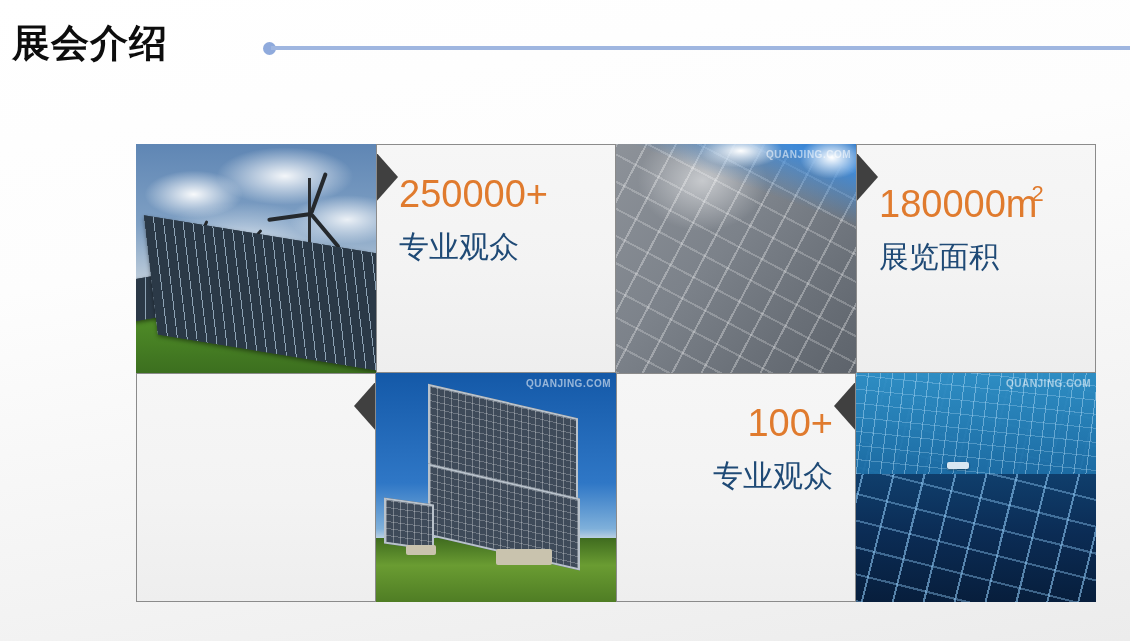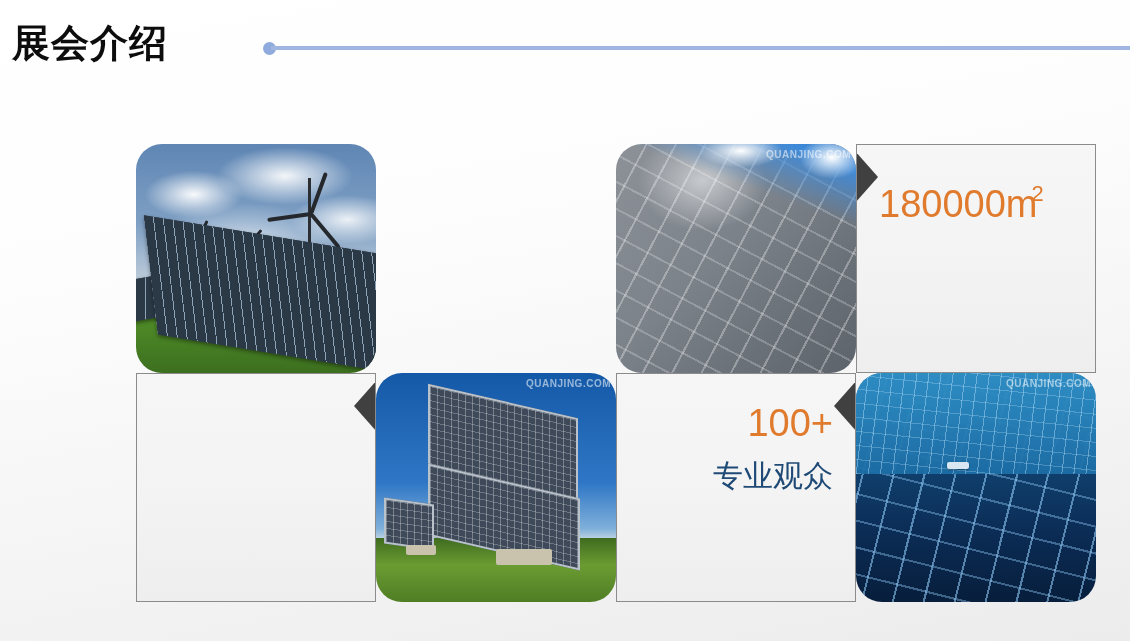--- a/index.html
+++ b/index.html
@@ -70,21 +70,20 @@
   .col-1 { left: 240px; }
   .col-2 { left: 480px; }
   .col-3 { left: 720px; }
   .row-0 { top: 0; }
   .row-1 { top: 229px; }
 
   
   .photo {
     background-color: #2a3440;
     position: absolute;
-    border-radius: 26px;
   }
   .photo .wm {
     position: absolute;
     right: 5px; top: 5px;
     font-size: 10px;
     letter-spacing: 0.5px;
     color: rgba(255,255,255,0.55);
     font-family: "Liberation Sans", sans-serif;
     font-weight: bold;
     pointer-events: none;
@@ -272,29 +271,37 @@
       <div class="mast" style="height:104px;"></div>
       <div class="blade" style="height:44px; transform: rotate(20deg); top:18px; width:4px;"></div>
       <div class="blade" style="height:44px; transform: rotate(140deg); top:18px; width:4px;"></div>
       <div class="blade" style="height:44px; transform: rotate(262deg); top:18px; width:4px;"></div>
     </div>
     <div class="panel-big" style="left:-10px; top:128px; width:100px; height:42px; transform: skewY(-10deg);"></div>
     <div class="panel-big" style="left:14px; top:92px; width:236px; height:116px; transform: skewY(16deg) rotate(-7deg);"></div>
     <div class="wm"></div>
   </div>
 
+  <div class="cell stat col-1 row-0" id="stat-visitors">
+    <div class="arrow left"></div>
+    <div class="stat-inner">
+      <div class="stat-number">250000+</div>
+      <div class="stat-label">专业观众</div>
+    </div>
+  </div>
 
   <div class="cell photo col-2 row-0" id="photo-panel-closeup">
     <div class="wm">QUANJING.COM</div>
   </div>
 
   <div class="cell stat col-3 row-0" id="stat-exhibition-area">
     <div class="arrow left"></div>
     <div class="stat-inner">
       <div class="stat-number"><span>180000m</span><span class="sup">2</span></div>
+      <div class="stat-label">展览面积</div>
     </div>
   </div>
 
   <div class="cell stat align-right col-0 row-1" id="stat-brands">
     <div class="arrow right"></div>
   </div>
 
   <div class="cell photo col-1 row-1" id="photo-tilted-array">
     <div class="tilt-panel" style="left:52px; top:28px; width:150px; height:122px; transform: skewY(13deg);"></div>
     <div class="tilt-panel" style="left:52px; top:108px; width:152px; height:72px; transform: skewY(13deg);"></div>

